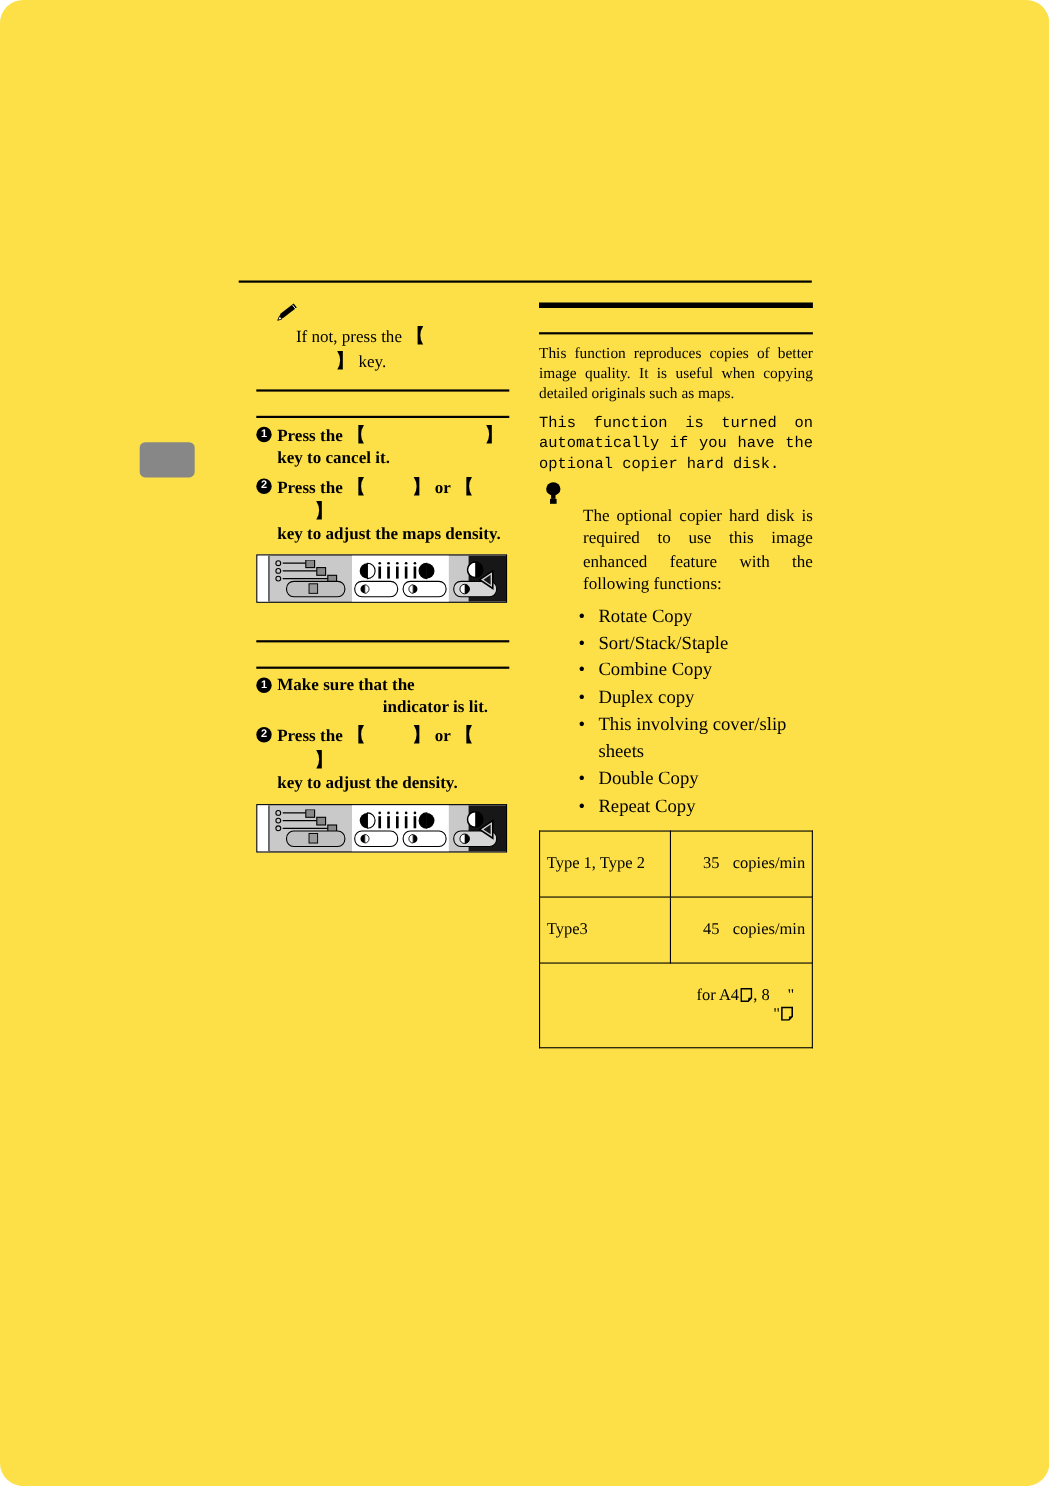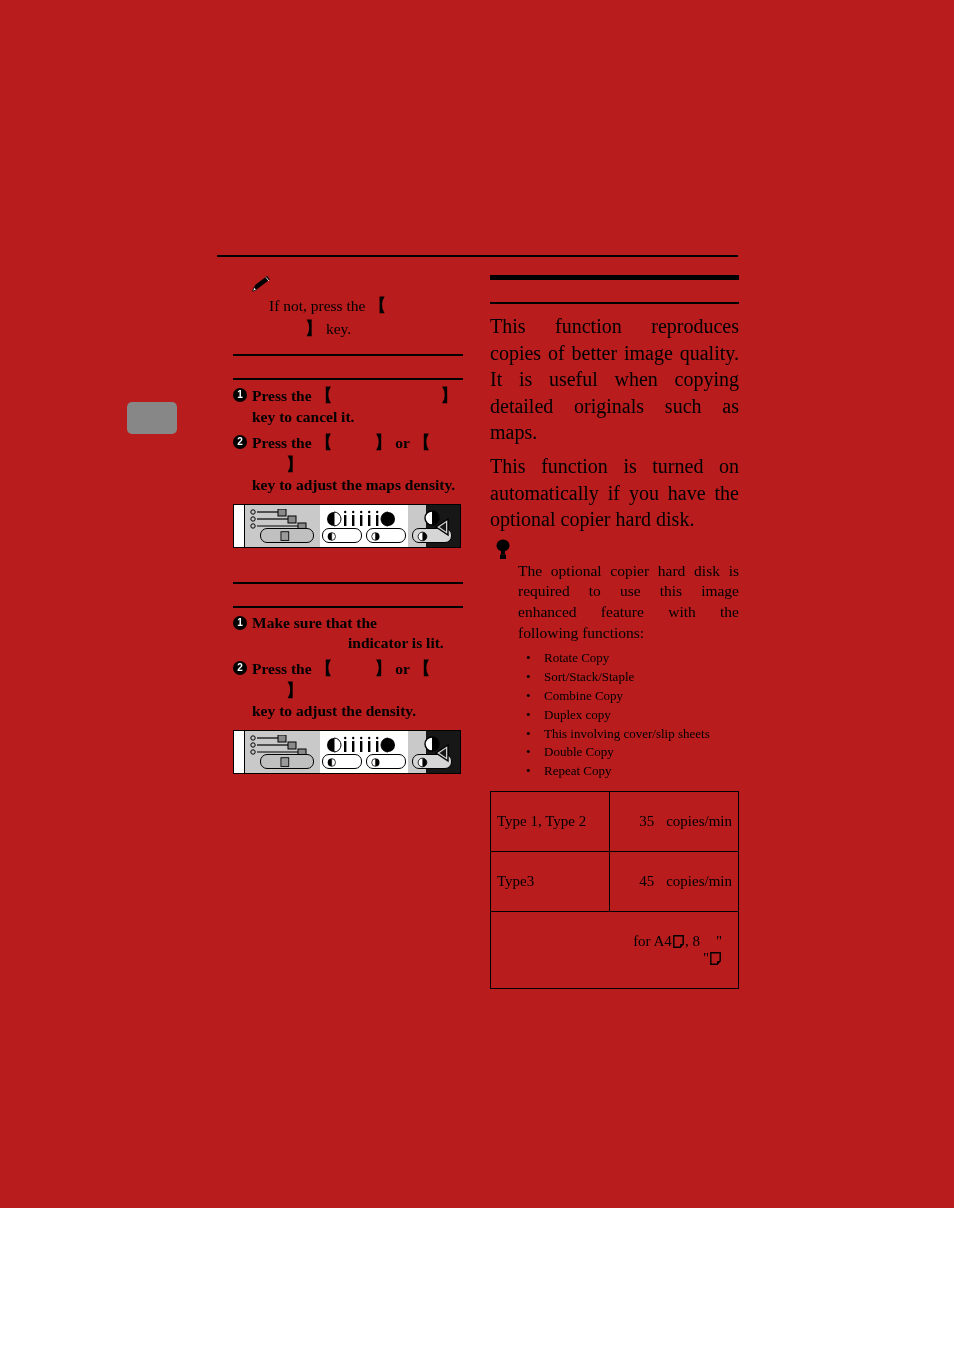--- a/index.html
+++ b/index.html
@@ -3,24 +3,25 @@
 <meta charset="utf-8">
 <style>
   html, body {
     margin: 0;
     padding: 0;
     background: #ffffff;
   }
   .page {
     position: relative;
     width: 954px;
-    height: 1208px;
-    background: #b91c1c;
+    height: 1351px;
+    background: #fde047;
     font-family: "Liberation Serif", serif;
     overflow: hidden;
+    border-radius: 21px;
   }
 
   
   .margin-tab {
     position: absolute;
     left: 127px;
     top: 402px;
     width: 50px;
     height: 32px;
     background: #878787;
@@ -68,21 +69,21 @@
 
   
   .note-body {
     margin: 0 0 0 36px;
     font-size: 15.5px;
     line-height: 1.33;
     text-align: justify;
     color: #000;
   }
   .note-body.right {
-    margin-left: 28px;
+    margin-left: 40px;
   }
 
   .kbr { font-weight: bold; font-size: 17px; }
 
   
   .rule-thin {
     height: 2px;
     background: #000;
     width: 100%;
   }
@@ -121,37 +122,37 @@
     font-family: "Liberation Sans", sans-serif;
   }
   .step-text { flex: 1 1 auto; }
   .gap-lg { display: inline-block; width: 108px; }
   .gap-md { display: inline-block; width: 42px; }
   .gap-sm { display: inline-block; width: 34px; }
   .gap-ind { display: inline-block; width: 96px; }
 
   
   .para {
-    font-size: 20px;
+    font-size: 14px;
     line-height: 1.33;
     text-align: justify;
     margin: 0 0 7px 0;
     color: #000;
   }
-  .para:last-child { margin-bottom: 0; }
+  .para:last-child { margin-bottom: 0; font-family: Liberation Mono, monospace; }
 
   
   .bullets {
     list-style: none;
     margin: 6px 0 0 0;
     padding: 0 0 0 36px;
   }
   .bullets li {
     position: relative;
-    font-size: 13px;
+    font-size: 17px;
     line-height: 1.45;
     padding-left: 18px;
     color: #000;
   }
   .bullets li::before {
     content: "\2022";
     position: absolute;
     left: 0;
     top: 0;
   }

